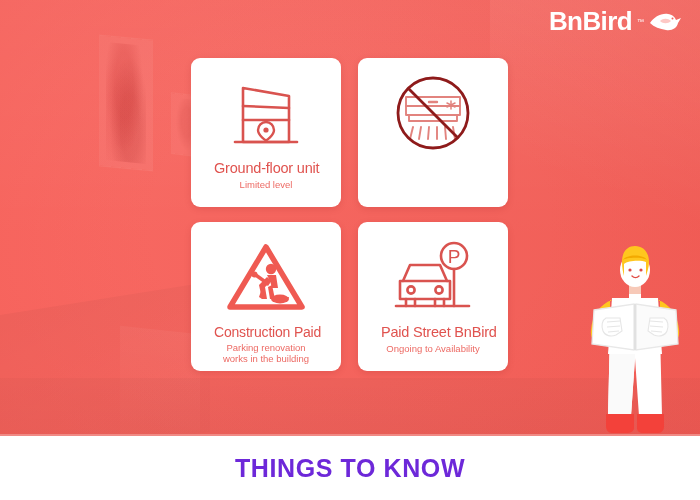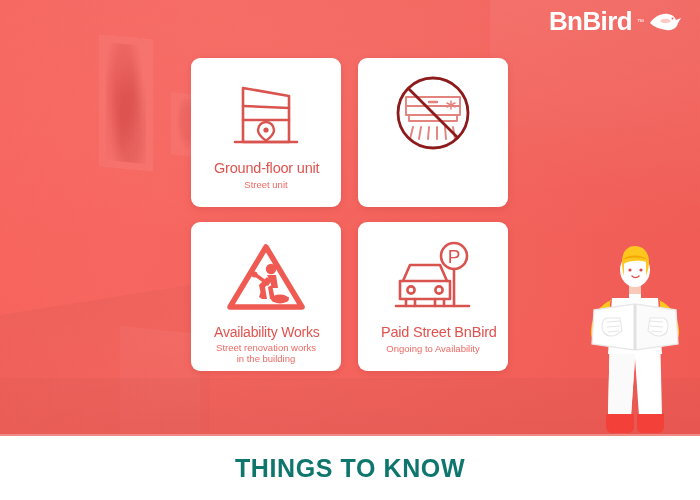--- a/index.html
+++ b/index.html
@@ -123,21 +123,21 @@
 
   
   .banner {
     position: absolute; left: 0; bottom: 0; width: 700px; height: 66px;
     background: #ffffff;
     display: flex; align-items: center; justify-content: center;
     z-index: 9;
     border-top: 2px solid #f08a85;
   }
   .banner-title {
-    font-size: 25px; font-weight: bold; color: #0f766e;
+    font-size: 25px; font-weight: bold; color: #6d28d9;
     letter-spacing: 0.6px;
   }
 </style>
 </head>
 <body>
 
 <div id="stage">
 
   <div class="bg-photo">
     <div class="bg-wall"></div>
@@ -178,21 +178,21 @@
             <line x1="8" y1="68" x2="70" y2="68"></line>
           </g>
           <g fill="none" stroke="#d9534f" stroke-width="2.4">
             <path d="M39 48 C34.6 48, 31 51.6, 31 56 C31 61.5, 39 66.5, 39 66.5 C39 66.5, 47 61.5, 47 56 C47 51.6, 43.4 48, 39 48 Z"></path>
             <circle cx="39" cy="56" r="2.6" fill="#d9534f" stroke="none"></circle>
           </g>
         </svg>
       </div>
       <div class="card-text">
         <div class="card-title">Ground-floor unit</div>
-        <div class="card-sub">Street unit</div>
+        <div class="card-sub">Limited level</div>
       </div>
     </div>
 
     <div class="card">
       <div class="card-icon">
         <svg width="88" height="86" viewBox="0 0 88 86">
           <g fill="none" stroke="#e2837e" stroke-width="1.9" stroke-linecap="round" stroke-linejoin="round">
             <path d="M17 26 L71 26 L71 44 L17 44 Z" rx="3"></path>
             <line x1="17" y1="35" x2="71" y2="35"></line>
             <path d="M20 44 L68 44 L68 50 L20 50 Z"></path>
@@ -230,22 +230,22 @@
             <path d="M46 44 L49 58 L44 58 L42 46 Z"></path>
             <path d="M30 32 L44 42 L42 45 L28 35 Z"></path>
             <circle cx="28.5" cy="33.5" r="3"></circle>
             <path d="M33 56 L36 47 L39 47 L36 58 Z"></path>
             <ellipse cx="54" cy="58" rx="9" ry="4.4"></ellipse>
             <path d="M45 56 L63 56 L61 61 L47 61 Z"></path>
           </g>
         </svg>
       </div>
       <div class="card-text">
-        <div class="card-title">Availability Works</div>
-        <div class="card-sub">Street renovation works in the building</div>
+        <div class="card-title">Construction Paid</div>
+        <div class="card-sub">Parking renovation works in the building</div>
       </div>
     </div>
 
     <div class="card">
       <div class="card-icon">
         <svg width="84" height="78" viewBox="0 0 84 78">
           <g fill="none" stroke="#d9534f" stroke-width="2.6" stroke-linecap="round" stroke-linejoin="round">
             <path d="M12 42 L19 26 L49 26 L56 42"></path>
             <path d="M9 42 L59 42 L59 60 L9 60 Z"></path>
             <circle cx="20" cy="51" r="3.6"></circle>

